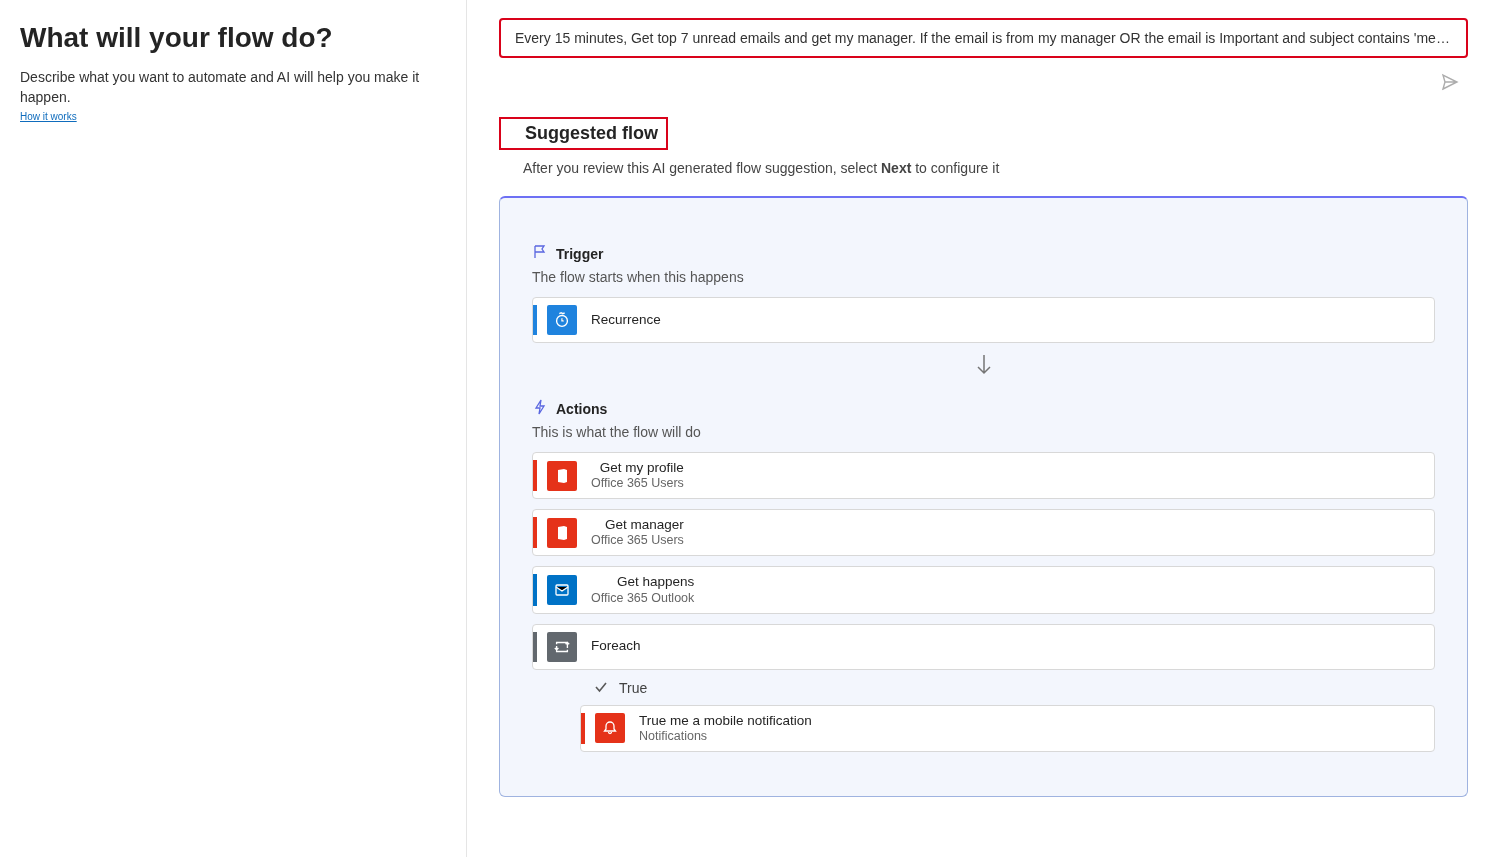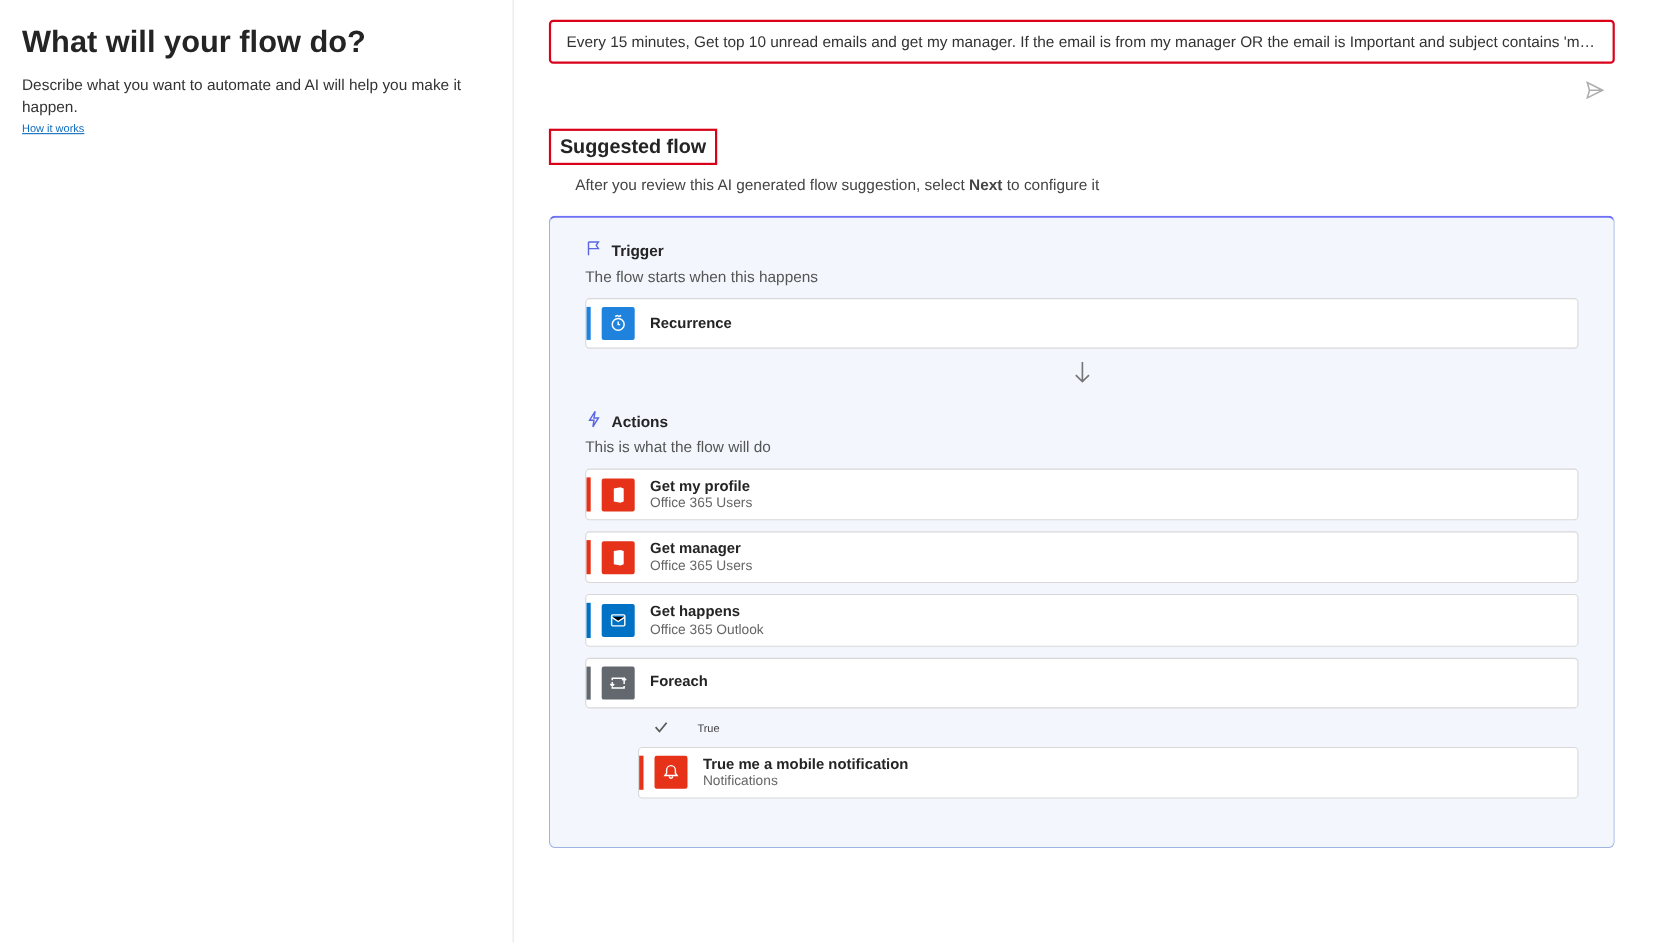--- a/index.html
+++ b/index.html
@@ -67,36 +67,36 @@
     background: transparent;
     cursor: pointer;
     padding: 4px;
     color: #adadad;
   }
   .suggested-title {
     font-size: 18px;
     font-weight: 600;
     display: inline-block;
     border: 2px solid #d9021a;
-    padding: 4px 8px 4px 8px;
+    padding: 4px 8px 4px 24px;
     margin-bottom: 10px;
   }
   .suggested-desc {
     font-size: 14px;
     color: #444;
     margin-bottom: 20px;
     margin-left: 24px;
   }
   .suggested-desc b { font-weight: 600; }
   .flow-card {
     border: 1px solid #9fb3e0;
     border-top: 2px solid #6d70f4;
     background: #f3f6fd;
     border-radius: 6px;
-    padding: 20px 32px 34px 32px;
+    padding: 46px 32px 34px 32px;
   }
   .section-head {
     display: flex;
     align-items: center;
     gap: 8px;
     margin-bottom: 6px;
   }
   .section-head .icon { color: #5966e0; }
   .section-head .label { font-size: 14px; font-weight: 600; color: #242424; }
   .section-sub { font-size: 14px; color: #555; margin-bottom: 12px; }
@@ -120,52 +120,52 @@
     width: 30px;
     height: 30px;
     border-radius: 2px;
     display: flex;
     align-items: center;
     justify-content: center;
     color: #fff;
     margin-right: 14px;
     flex-shrink: 0;
   }
-  .step-title { font-size: 13.5px; font-weight: 700; color: #242424; line-height: 1.2; }
+  .step-title { font-size: 13.5px; font-weight: 400; color: #242424; line-height: 1.2; text-align: right; }
   .step-sub { font-size: 12.5px; color: #666; line-height: 1.2; }
   .arrow-down {
     display: flex;
     justify-content: center;
     margin: 10px 0 22px 0;
     color: #757575;
   }
   .nested-1 { margin-left: 24px; }
   .nested-2 { margin-left: 24px; }
   .true-row {
     display: flex;
     align-items: center;
-    gap: 26px;
+    gap: 11px;
     margin: 6px 0 8px 38px;
     color: #424242;
-    font-size: 10px;
+    font-size: 14px;
   }
   .true-row .chk { color: #595959; }
 </style>
 </head>
 <body>
 
 <div class="left-pane">
   <h1 class="page-title">What will your flow do?</h1>
   <p class="page-desc">Describe what you want to automate and AI will help you make it happen.</p>
   <a href="#" class="how-link">How it works</a>
 </div>
 
 <div class="right-pane">
 
-  <div class="prompt-box">Every 15 minutes, Get top 10 unread emails and get my manager. If the email is from my manager OR the email is Important and subject contains 'mee...</div>
+  <div class="prompt-box">Every 15 minutes, Get top 7 unread emails and get my manager. If the email is from my manager OR the email is Important and subject contains 'mee...</div>
   <div class="send-row">
     <button class="send-btn">
       <svg width="20" height="20" viewBox="0 0 20 20">
           <path fill="none" stroke="currentColor" stroke-width="1.4" d="M3 17l14-7L3 3l2 7-2 7zm2-7h12"></path>
         </svg>
     </button>
   </div>
 
   <div class="suggested-title">Suggested flow</div>
   <p class="suggested-desc">

